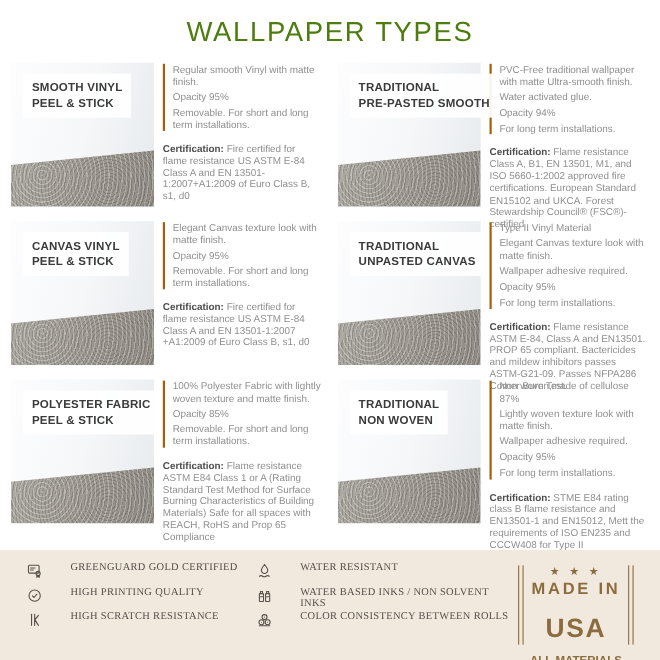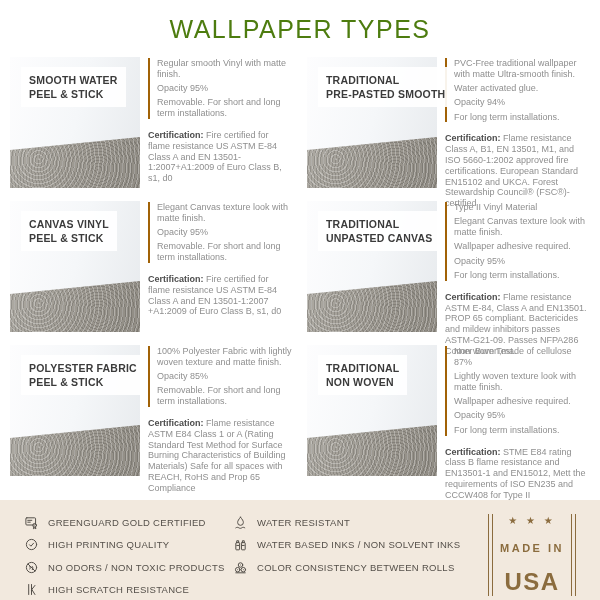--- a/index.html
+++ b/index.html
@@ -39,29 +39,29 @@
   .desc p:last-child{margin:0;}
   .cert{margin-top:11px;}
   .cert b{color:#4d4d4d;}
   .footer{
     position:absolute;left:0;right:0;bottom:0;height:100px;background:#f2e9de;
     box-sizing:border-box;display:flex;align-items:flex-start;padding:11px 24px 0 24px;
   }
   .f-col{display:flex;flex-direction:column;}
   .f-col-left{width:209px;}
   .f-col-mid{width:232px;}
-  .f-item{display:flex;align-items:center;gap:9px;height:22.5px;}
+  .f-item{display:flex;align-items:flex-start;gap:25px;height:22.5px;font-family:Liberation Serif, serif;}
   .f-label{font-size:9.5px;letter-spacing:.3px;color:#55504a;}
   .f-icon{width:15px;height:15px;flex:0 0 15px;stroke:#55504a;fill:none;
     stroke-width:1.6;stroke-linecap:round;stroke-linejoin:round;}
   .badge{margin-left:auto;text-align:center;color:#8b6c3e;padding-top:3px;}
   .badge-box{display:inline-block;border-left:1.5px solid #8b6c3e;border-right:1.5px solid #8b6c3e;padding:0 3px;}
   .badge-box-inner{border-left:1.5px solid #8b6c3e;border-right:1.5px solid #8b6c3e;padding:1px 7px 2px 7px;}
   .stars{font-size:10px;letter-spacing:3px;line-height:1.1;white-space:nowrap;}
-  .made-in{font-size:11px;font-weight:bold;letter-spacing:2.5px;margin-top:16px;white-space:nowrap;}
+  .made-in{font-size:15px;font-weight:bold;letter-spacing:2.5px;margin-top:1px;white-space:nowrap;}
   .usa{font-size:24px;font-weight:800;letter-spacing:1.5px;line-height:1;margin-top:16px;}
   .badge-sub{margin-top:8px;font-size:10.5px;font-weight:bold;line-height:1.5;white-space:nowrap;}
   .defs{position:absolute;width:0;height:0;overflow:hidden;}
 </style>
 </head>
 <body>
 
 <svg class="defs" aria-hidden="true">
   <symbol id="greenguard-certificate-icon" viewBox="0 0 24 24">
     <rect x="3" y="4.5" width="15.5" height="11.5" rx="1.5"></rect>
@@ -104,21 +104,21 @@
 <div class="page">
 
   <div class="title">WALLPAPER TYPES</div>
 
   <div class="grid">
 
     <div class="panel">
       <div class="photo">
         <div class="concrete"></div>
         <div class="label">
-          <div>SMOOTH WATER</div>
+          <div>SMOOTH VINYL</div>
           <div>PEEL &amp; STICK</div>
         </div>
       </div>
       <div class="ptext">
         <div class="desc">
 
         <p class="dline">Regular smooth Vinyl with matte finish.</p>
             <p class="dline">Opacity 95%</p>
             <p class="dline">Removable.  For short and long term installations.</p>
           </div>
@@ -256,26 +256,20 @@
           <span class="f-label">GREENGUARD GOLD CERTIFIED</span>
         </div>
 
         <div class="f-item">
           <svg class="f-icon" viewBox="0 0 24 24">
             <use href="#printing-quality-icon"></use>
           </svg>
           <span class="f-label">HIGH PRINTING QUALITY</span>
         </div>
 
-        <div class="f-item">
-          <svg class="f-icon" viewBox="0 0 24 24">
-            <use href="#no-odor-icon"></use>
-          </svg>
-          <span class="f-label">NO ODORS / NON TOXIC PRODUCTS</span>
-        </div>
 
         <div class="f-item">
           <svg class="f-icon" viewBox="0 0 24 24">
             <use href="#scratch-resistance-icon"></use>
           </svg>
           <span class="f-label">HIGH SCRATCH RESISTANCE</span>
         </div>
       </div>
     <div class="f-col f-col-mid">
 

